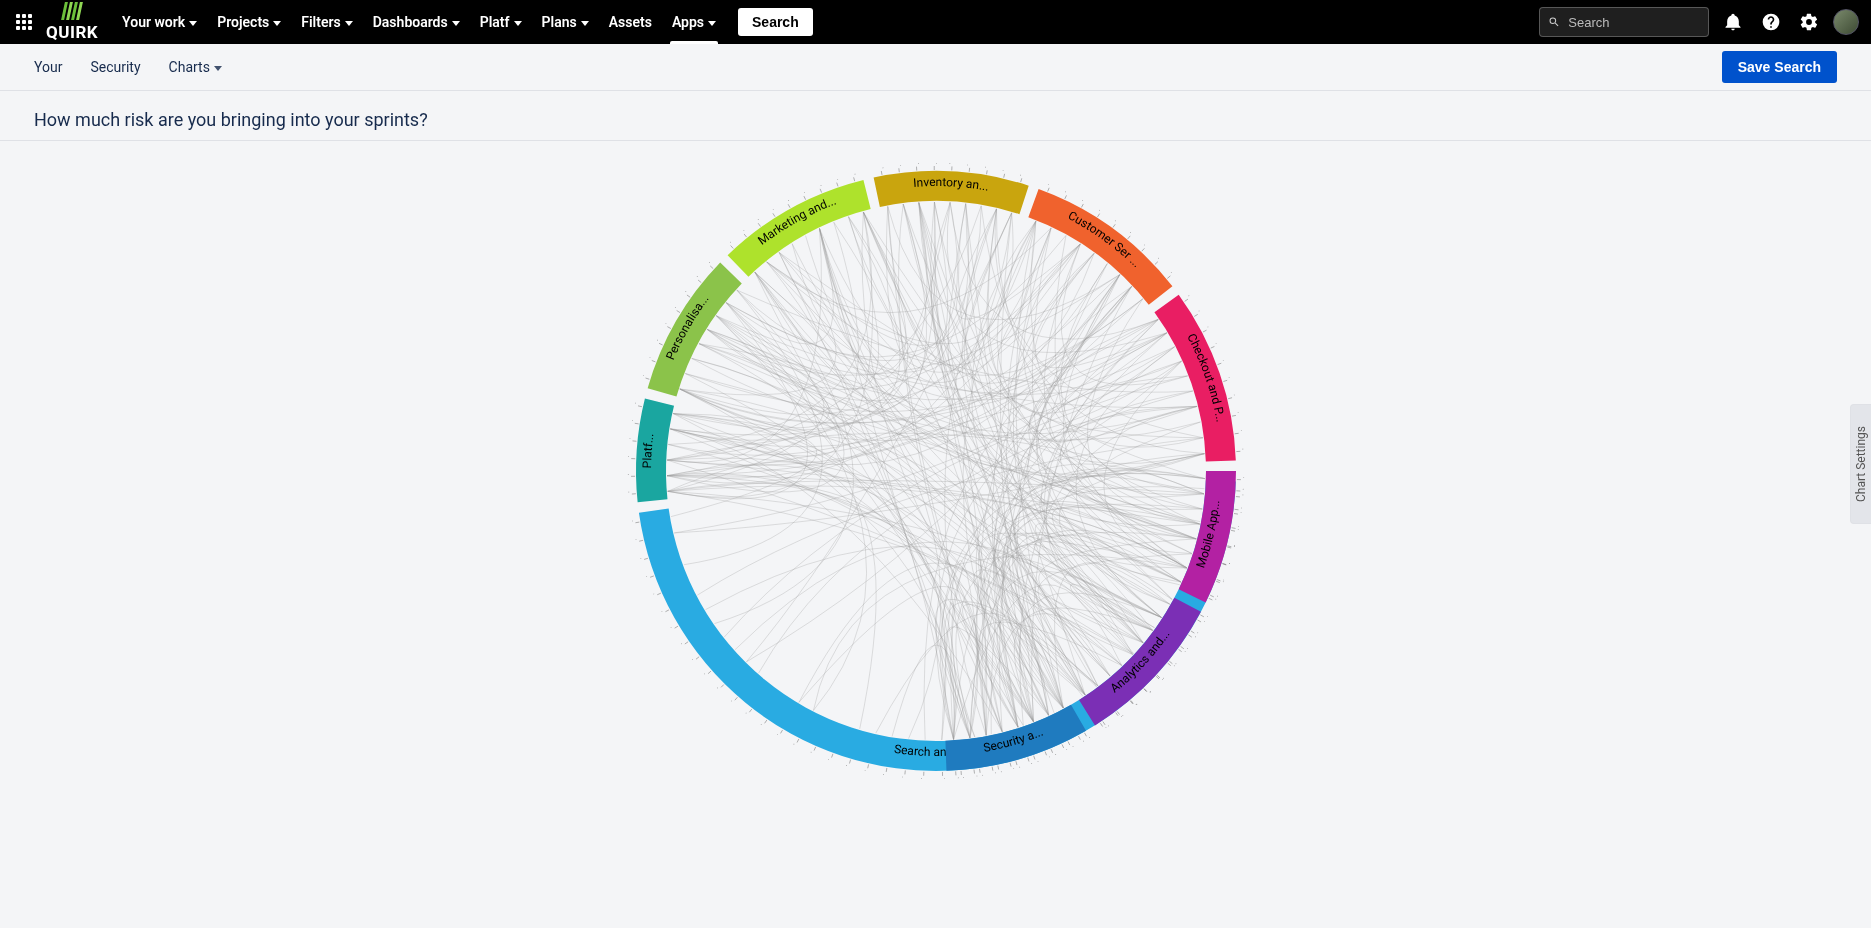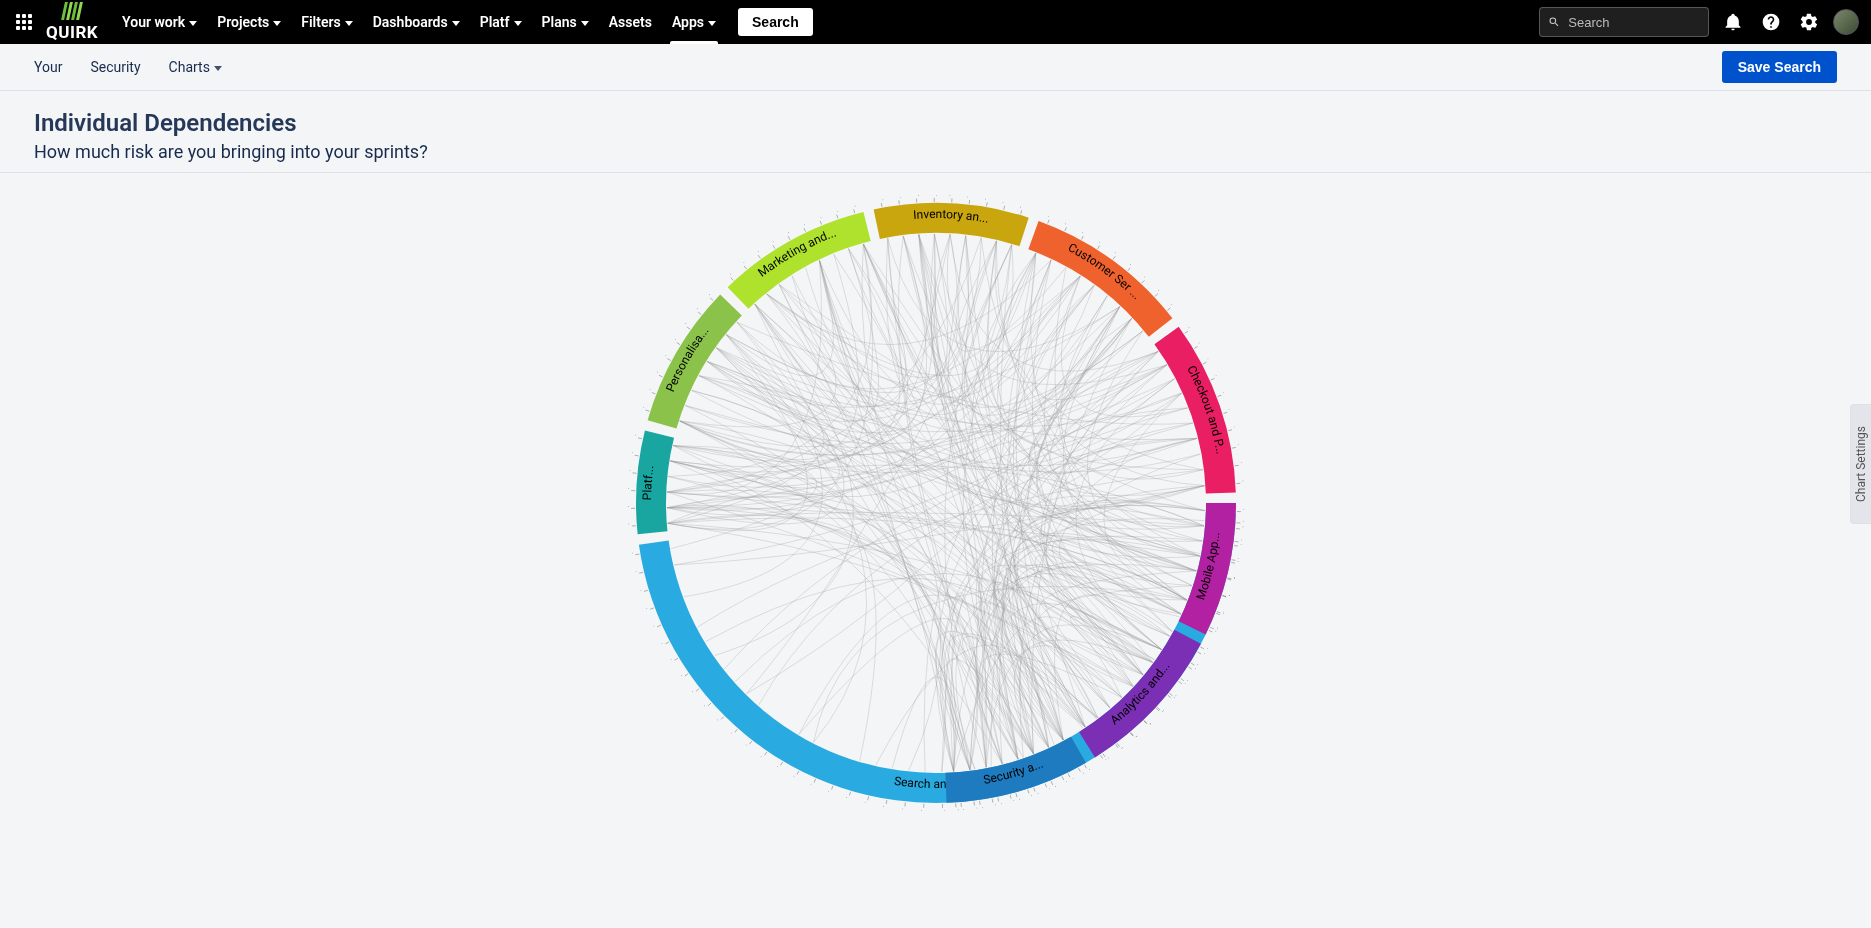--- a/index.html
+++ b/index.html
@@ -207,21 +207,20 @@
       <div class="tab">
         <span>Charts</span>
         <span class="caret" style="border-top-color: rgb(66, 82, 110);"></span>
       </div>
     </div>
   <div class="spacer"></div>
   <button class="btn-primary">Save Search</button>
 </div>
 
 <header class="page-head">
-  <h1>Individual Dependencies</h1>
   <p>How much risk are you bringing into your sprints?</p>
 </header>
 
 <div class="chart-area">
   <svg class="chord" id="chord-svg" width="700" height="640" viewBox="-350 -320 700 640">
       <g>
         <path d="M149.1229266958411,223.8824529382926 Q-72.4987213433869,13.339918307719568 33.94752269753808,266.8493314638434" class="chord-line"></path>
         <path d="M183.8387312741307,-196.37800509099267 Q74.41162056444678,35.89190501173237 -189.58824033117722,190.83317093243457" class="chord-line"></path>
         <path d="M245.02236890379635,111.01819101738207 Q38.22101736789552,-33.70514255718422 17.593441762908427,268.42405035118435" class="chord-line"></path>
         <path d="M230.81945963966032,-138.14259680364785 Q1.945909284877705,58.7159636891246 207.06841107039796,171.70810445864427" class="chord-line"></path>

